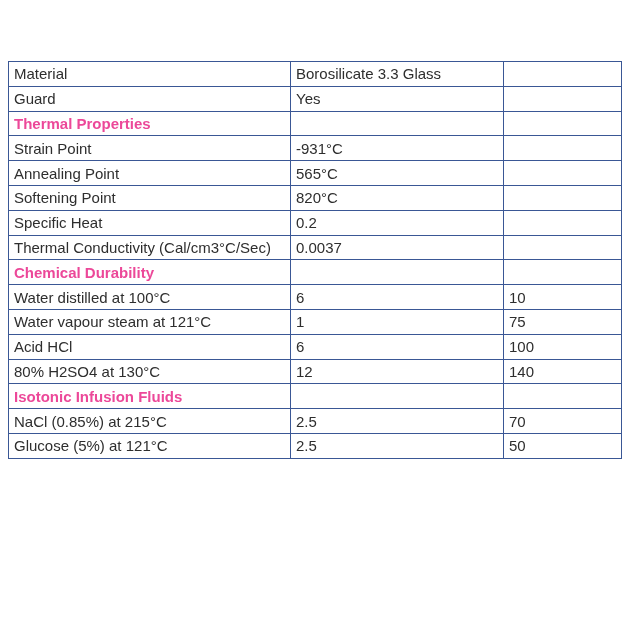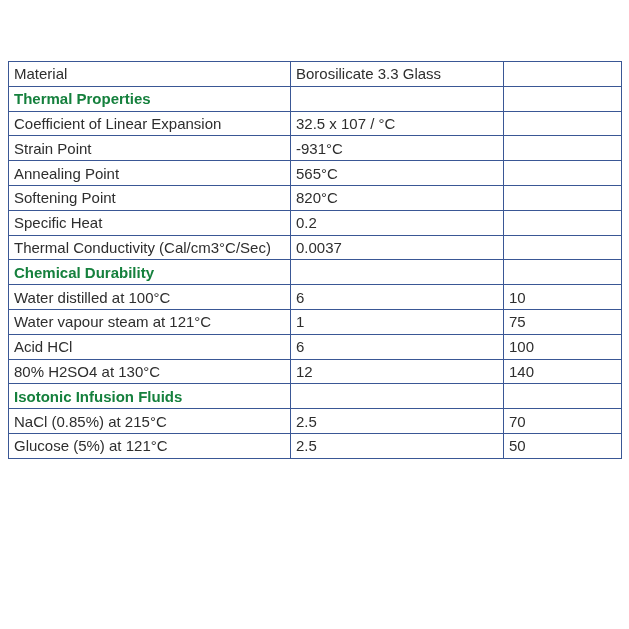--- a/index.html
+++ b/index.html
@@ -29,47 +29,47 @@
     height: 23.8px;
     padding: 0 0 0 5px;
     font-size: 15px;
     color: #2e2e2e;
     vertical-align: middle;
     white-space: nowrap;
     overflow: hidden;
   }
   tr.row-section td, tr.row-header td {
     font-weight: bold;
-    color: #15803d;
+    color: #ec4899;
   }
 </style>
 </head>
 <body>
 
 <div class="page">
   <table class="props">
     <colgroup>
       <col style="width: 282px;">
       <col style="width: 213px;">
       <col style="width: 118px;">
     </colgroup>
     <tbody>
         <tr class="row-data">
           <td>Material</td>
           <td>Borosilicate 3.3 Glass</td>
           <td></td>
         </tr>
+        <tr class="row-data">
+          <td>Guard</td>
+          <td>Yes</td>
+          <td></td>
+        </tr>
         <tr class="row-section">
           <td>Thermal Properties</td>
           <td></td>
-          <td></td>
-        </tr>
-        <tr class="row-data">
-          <td>Coefficient of Linear Expansion</td>
-          <td>32.5 x 107 / °C</td>
           <td></td>
         </tr>
         <tr class="row-data">
           <td>Strain Point</td>
           <td>-931°C</td>
           <td></td>
         </tr>
         <tr class="row-data">
           <td>Annealing Point</td>
           <td>565°C</td>

